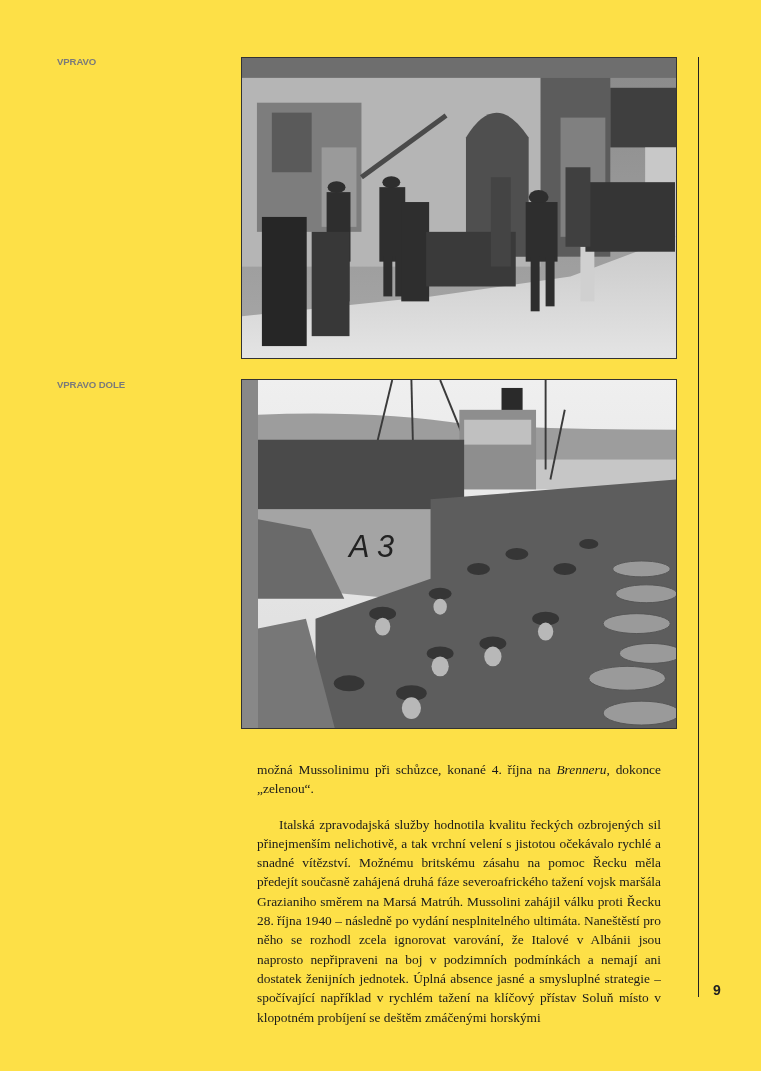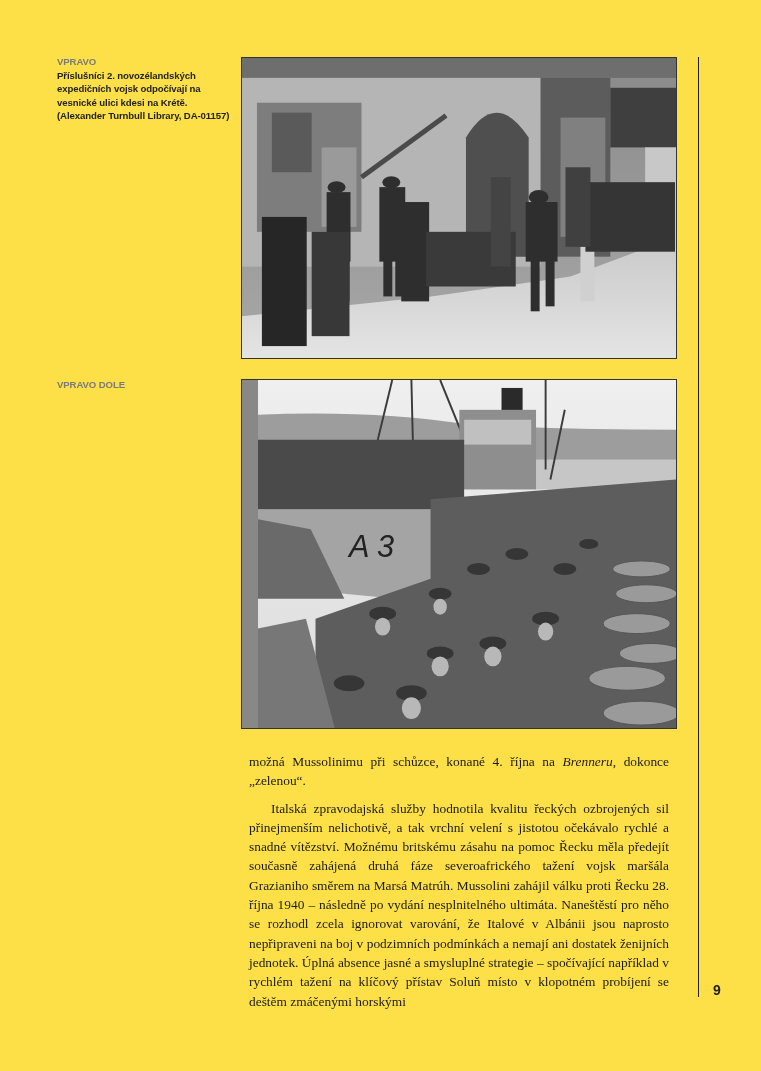--- a/index.html
+++ b/index.html
@@ -11,35 +11,34 @@
   .caption .text { display: block; }
   #caption-1 { top: 55px; }
   #caption-2 { top: 378px; }
 
   .photo { position: absolute; left: 241px; width: 436px; border: 1px solid #333; box-sizing: border-box; overflow: hidden; background: #888; }
   #photo-1 { top: 57px; height: 302px; }
   #photo-2 { top: 379px; height: 350px; padding-left: 16px; }
   .photo svg { display: block; width: 100%; height: 100%; }
 
   .body-text { position: absolute; left: 241px; top: 744px; width: 436px; font-family: "Liberation Serif", serif; font-size: 13.4px; line-height: 19.3px; color: #1a1a1a; text-align: justify; }
-  .body-text p { margin: 8px; }
+  .body-text p { margin: 16px; }
   .body-text p.indent { text-indent: 22px; }
   .body-text em { font-style: italic; }
 
   .margin-rule { position: absolute; left: 698px; top: 57px; width: 1.3px; height: 940px; background: #222; }
   .page-number { position: absolute; left: 713px; top: 982px; font-family: "Liberation Sans", sans-serif; font-size: 14px; font-weight: bold; color: #222; }
 </style>
 </head>
 <body>
 
 <div class="page">
 
   <div class="caption" id="caption-1">
     <span class="label">VPRAVO</span>
-    <span class="text">Příslušníci 2. novozélandských expedičních vojsk odpočívají na vesnické ulici kdesi na Krétě. (Alexander Turnbull Library, DA-01157)</span>
   </div>
 
   <div class="photo" id="photo-1">
     <svg viewBox="0 0 436 302" preserveAspectRatio="none">
       <defs>
         <linearGradient id="g1sky" x1="0" y1="0" x2="0" y2="1">
           <stop offset="0" stop-color="#8a8a8a"></stop>
           <stop offset="1" stop-color="#a8a8a8"></stop>
         </linearGradient>
         <linearGradient id="g1road" x1="0" y1="0" x2="0" y2="1">

